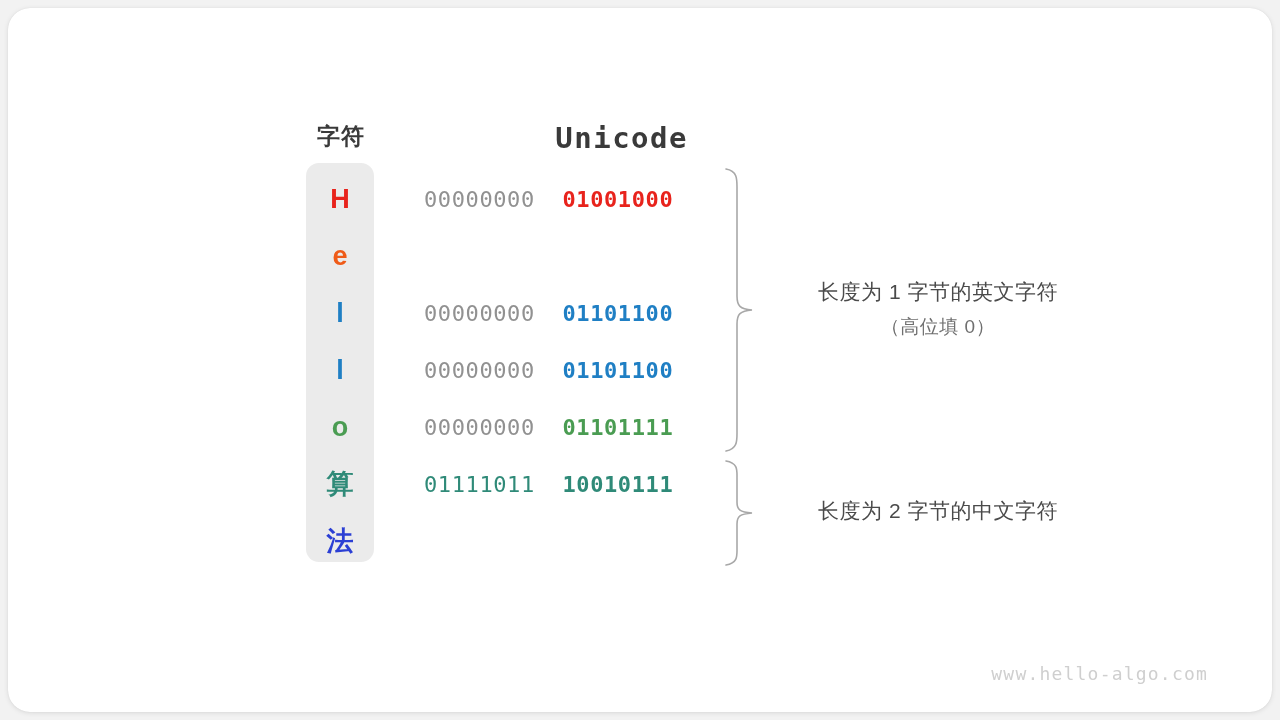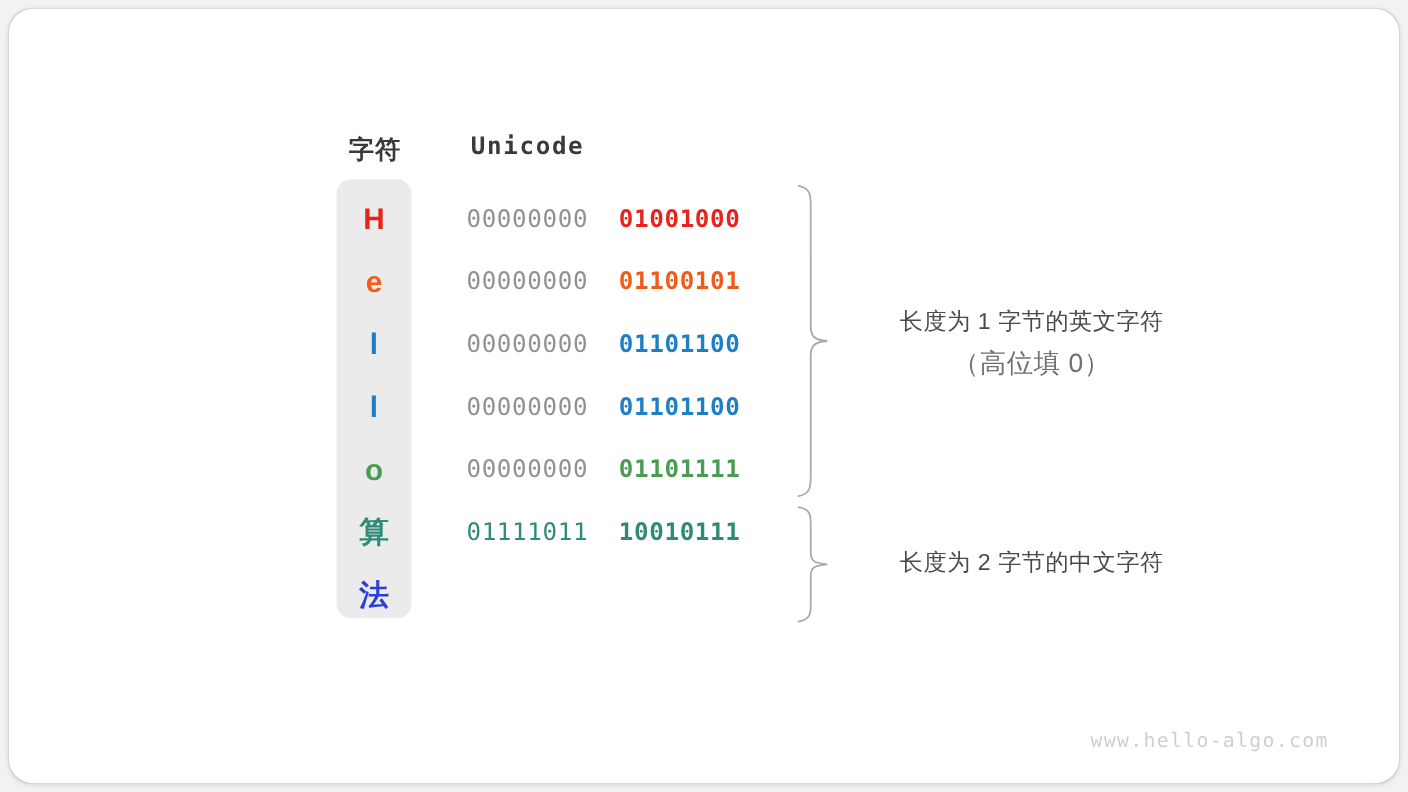--- a/index.html
+++ b/index.html
@@ -48,23 +48,23 @@
     top: 113px;
     width: 70px;
     text-align: center;
     font-size: 23px;
     letter-spacing: 1px;
   }
   #header-unicode {
     left: 420px;
     top: 113px;
     width: 260px;
-    text-align: left;
+    text-align: right;
     font-family: "DejaVu Sans Mono", "Liberation Mono", monospace;
-    font-size: 22px;
+    font-size: 29px;
     letter-spacing: 1.5px;
   }
 
   
   #char-pill {
     position: absolute;
     left: 298px;
     top: 155px;
     width: 68px;
     height: 399px;
@@ -123,21 +123,21 @@
     position: absolute;
     color: #4a4a4a;
     text-align: center;
     white-space: nowrap;
   }
   .annot-main {
     font-size: 21px;
     letter-spacing: 0.5px;
   }
   .annot-sub {
-    font-size: 24px;
+    font-size: 19px;
     color: #6f6f6f;
     letter-spacing: 0.5px;
   }
 
   
   #watermark {
     position: absolute;
     right: 64px;
     bottom: 28px;
     font-family: "DejaVu Sans Mono", "Liberation Mono", monospace;
@@ -158,21 +158,20 @@
 
     <div id="char-pill"></div>
 
     <div id="rows-container">
         <div class="row" style="top: 163px;">
           <div class="row-char" style="color: rgb(232, 35, 28);">H</div>
           <div class="row-bits"><span class="byte-hi">00000000</span>  <span class="byte-lo" style="color: rgb(232, 35, 28);">01001000</span></div>
         </div>
         <div class="row" style="top: 220px;">
           <div class="row-char" style="color: rgb(239, 91, 24);">e</div>
-          <div class="row-bits"><span class="byte-hi">00000000</span>  <span class="byte-lo" style="color: rgb(239, 91, 24);">01100101</span></div>
         </div>
         <div class="row" style="top: 277px;">
           <div class="row-char" style="color: rgb(31, 127, 196);">l</div>
           <div class="row-bits"><span class="byte-hi">00000000</span>  <span class="byte-lo" style="color: rgb(31, 127, 196);">01101100</span></div>
         </div>
         <div class="row" style="top: 334px;">
           <div class="row-char" style="color: rgb(31, 127, 196);">l</div>
           <div class="row-bits"><span class="byte-hi">00000000</span>  <span class="byte-lo" style="color: rgb(31, 127, 196);">01101100</span></div>
         </div>
         <div class="row" style="top: 391px;">

